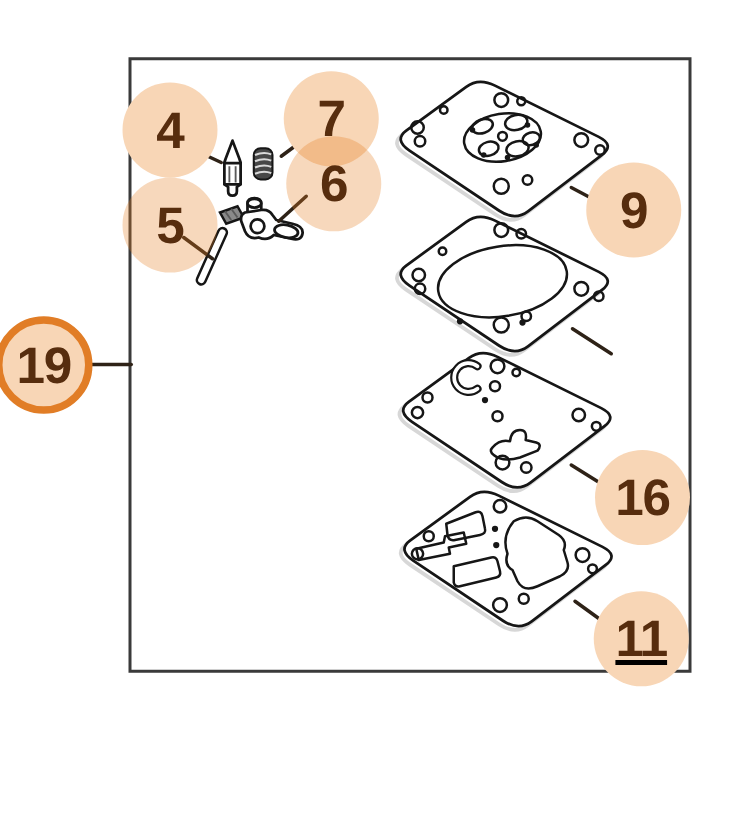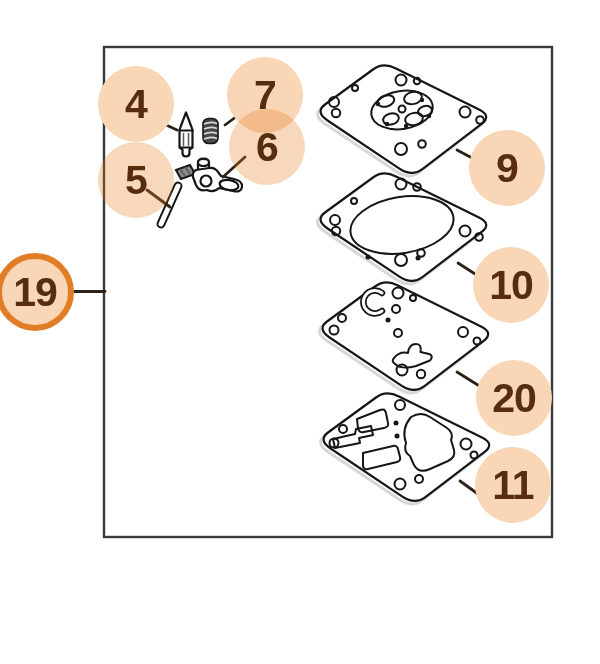--- a/index.html
+++ b/index.html
@@ -23,21 +23,21 @@
     font-weight:bold;font-size:41px;line-height:1;color:#572d0e;letter-spacing:-1px;
     user-select:none;
   }
   .co4 {left:98px; top:66px;}
   .co7 {left:227px;top:57px;}
   .co6 {left:229px;top:109px;}
   .co5 {left:98px; top:142px;}
   .co9 {left:469px;top:130px;}
   .co10{left:473px;top:247px;}
   .co12{left:476px;top:360px;}
-  .co11{left:475px;top:447px;}
+  .co11{left:475px;top:473px;text-decoration:underline;}
   .co21{left:-4px; top:253px;}
   
   .ln{stroke:#161616;stroke-width:2.2;fill:none;stroke-linejoin:round;stroke-linecap:round;}
   .fw{fill:#ffffff;}
   .dot{fill:#161616;stroke:none;}
   .sh{stroke:#bdbdbd;stroke-width:3;fill:none;opacity:0.6;}
   .frame{fill:none;stroke:#3a3a3a;stroke-width:2.4;}
   .leader{stroke:#2e2217;stroke-width:2.8;stroke-linecap:round;}
   .shade{stroke:#5a5a5a;stroke-width:1.5;fill:none;}
   .coil{stroke:#d9d9d9;stroke-width:1.7;fill:none;}
@@ -181,25 +181,22 @@
   </div>
   <div class="callout co6 translucent">
     <span class="num">6</span>
   </div>
   <div class="callout co5 translucent">
     <span class="num">5</span>
   </div>
   <div class="callout co9">
     <span class="num">9</span>
   </div>
-  <div class="callout co10">
-    <span class="num">10</span>
-  </div>
   <div class="callout co12">
-    <span class="num">20</span>
+    <span class="num">16</span>
   </div>
   <div class="callout co11">
     <span class="num">11</span>
   </div>
   <div class="callout co21 ring">
     <span class="num">19</span>
   </div>
 
   <svg class="layer leaders" viewBox="0 0 600 664">
     <line class="leader" x1="149" y1="117" x2="177" y2="130"></line>

